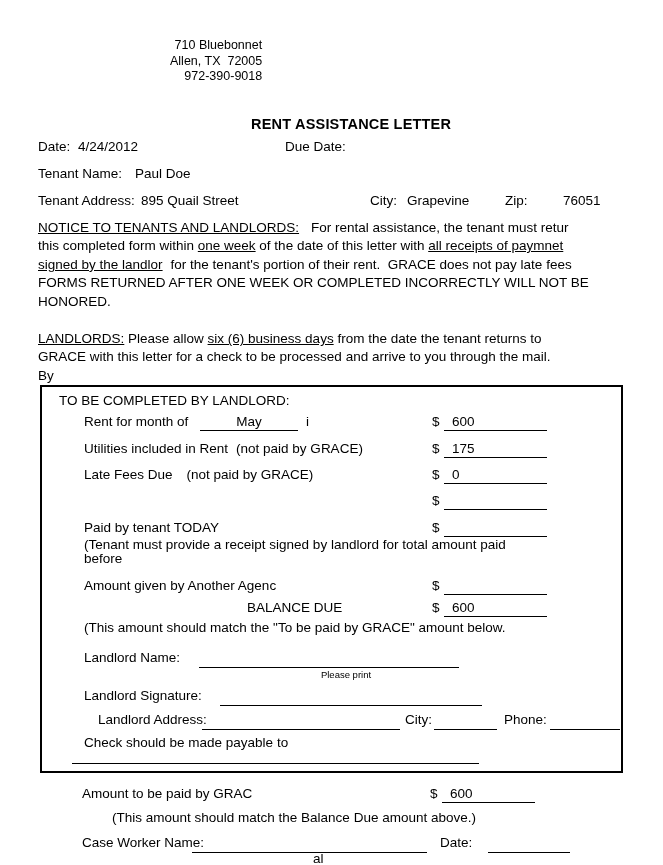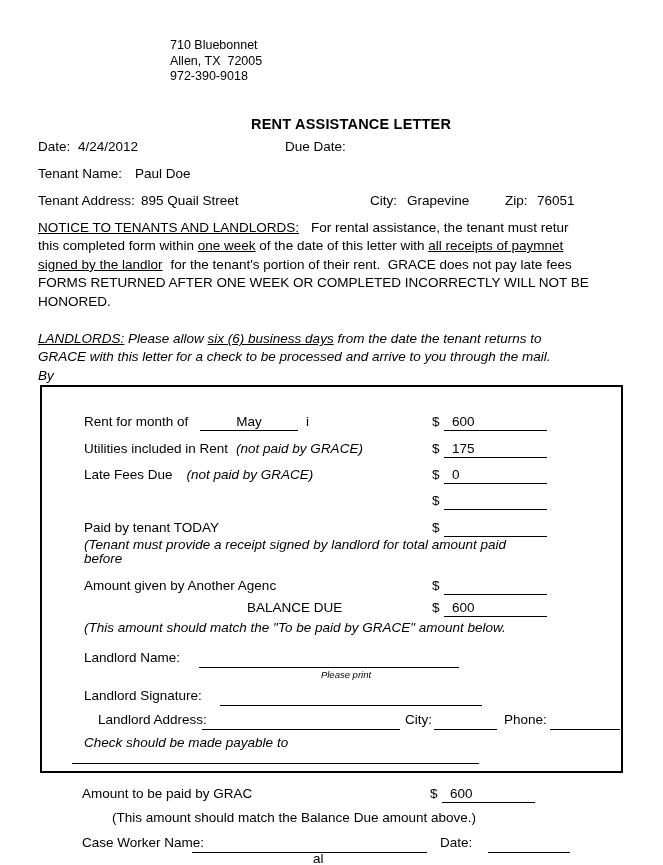--- a/index.html
+++ b/index.html
@@ -1,25 +1,25 @@
 <!DOCTYPE html>
 <html><head>
 <meta charset="utf-8">
 <style>
   html,body{margin:0;padding:0;background:#fff;}
   #page{position:relative;width:663px;height:865px;background:#ffffff;
         font-family:"Liberation Sans","DejaVu Sans",sans-serif;font-size:13.5px;color:#000;overflow:hidden;}
   .abs{position:absolute;white-space:nowrap;}
-  .it{font-style:italic;}
+  .it{}
   .u{text-decoration:underline;}
   .center{text-align:center;}
   .uline{position:absolute;height:17px;line-height:16px;border-bottom:1.5px solid #000;
          box-sizing:border-box;white-space:nowrap;}
   .amount{padding-left:8px;}
-  .lh{font-size:12.5px;line-height:15.5px;}
+  .lh{font-size:12.5px;line-height:15.5px;text-align:right;}
   .title{font-weight:bold;font-size:14.5px;letter-spacing:.2px;}
   .para{position:absolute;left:38px;width:600px;line-height:18.4px;white-space:normal;}
   .small{font-size:9.5px;}
   .gap8{margin-left:8px;}
   .gap12{margin-left:12px;}
   .gap14{margin-left:14px;}
   #box{position:absolute;left:40px;top:385px;width:583px;height:388px;border:2px solid #000;box-sizing:border-box;}
 </style>
 </head>
 <body>
@@ -39,37 +39,38 @@
   <span class="abs" style="left:285px;top:139px">Due Date:</span>
 
   <span class="abs" style="left:38px;top:166px">Tenant Name:</span>
   <span class="abs" style="left:135px;top:166px">Paul Doe</span>
 
   <span class="abs" style="left:38px;top:193px">Tenant Address:</span>
   <span class="abs" style="left:141px;top:193px">895 Quail Street</span>
   <span class="abs" style="left:370px;top:193px">City:</span>
   <span class="abs" style="left:407px;top:193px">Grapevine</span>
   <span class="abs" style="left:505px;top:193px">Zip:</span>
-  <span class="abs" style="left:537px;top:193px">76051</span>
+  <span class="abs" style="left:563px;top:193px">76051</span>
 
   <div class="para" style="top:219px">
     <span class="u">NOTICE TO TENANTS AND LANDLORDS:</span><span class="gap12">For rental assistance, the tenant must retur</span><br>
     <span>this completed form within </span><span class="u">one week</span><span> of the date of this letter with </span><span class="u">all receipts of paymnet</span><br>
     <span class="u">signed by the landlor</span><span class="gap8">for the tenant's portion of their rent.&nbsp; GRACE does not pay late fees</span><br>
     <span>FORMS RETURNED AFTER ONE WEEK OR COMPLETED INCORRECTLY WILL NOT BE</span><br>
     <span>HONORED.</span>
   </div>
 
   <div class="para it" style="top:330px">
     <span class="u">LANDLORDS:</span><span> Please allow </span><span class="u">six (6) business days</span><span> from the date the tenant returns to</span><br>
     <span>GRACE with this letter for a check to be processed and arrive to you through the mail.</span><br>
     <span>By</span>
   </div>
 
   <div id="box">
+    <div class="abs" style="left:17px;top:6px">TO BE COMPLETED BY LANDLORD:</div>
 
     <span class="abs" style="left:42px;top:27px">Rent for month of</span>
     <div class="uline center" style="left:158px;top:27px;width:98px">May</div>
     <span class="abs" style="left:264px;top:27px">i</span>
     <span class="abs" style="left:390px;top:27px">$</span>
     <div class="uline amount" style="left:402px;top:27px;width:103px">600</div>
 
     <div class="abs" style="left:42px;top:54px">
       <span>Utilities included in Rent</span><span class="it gap8">(not paid by GRACE)</span>
     </div>

